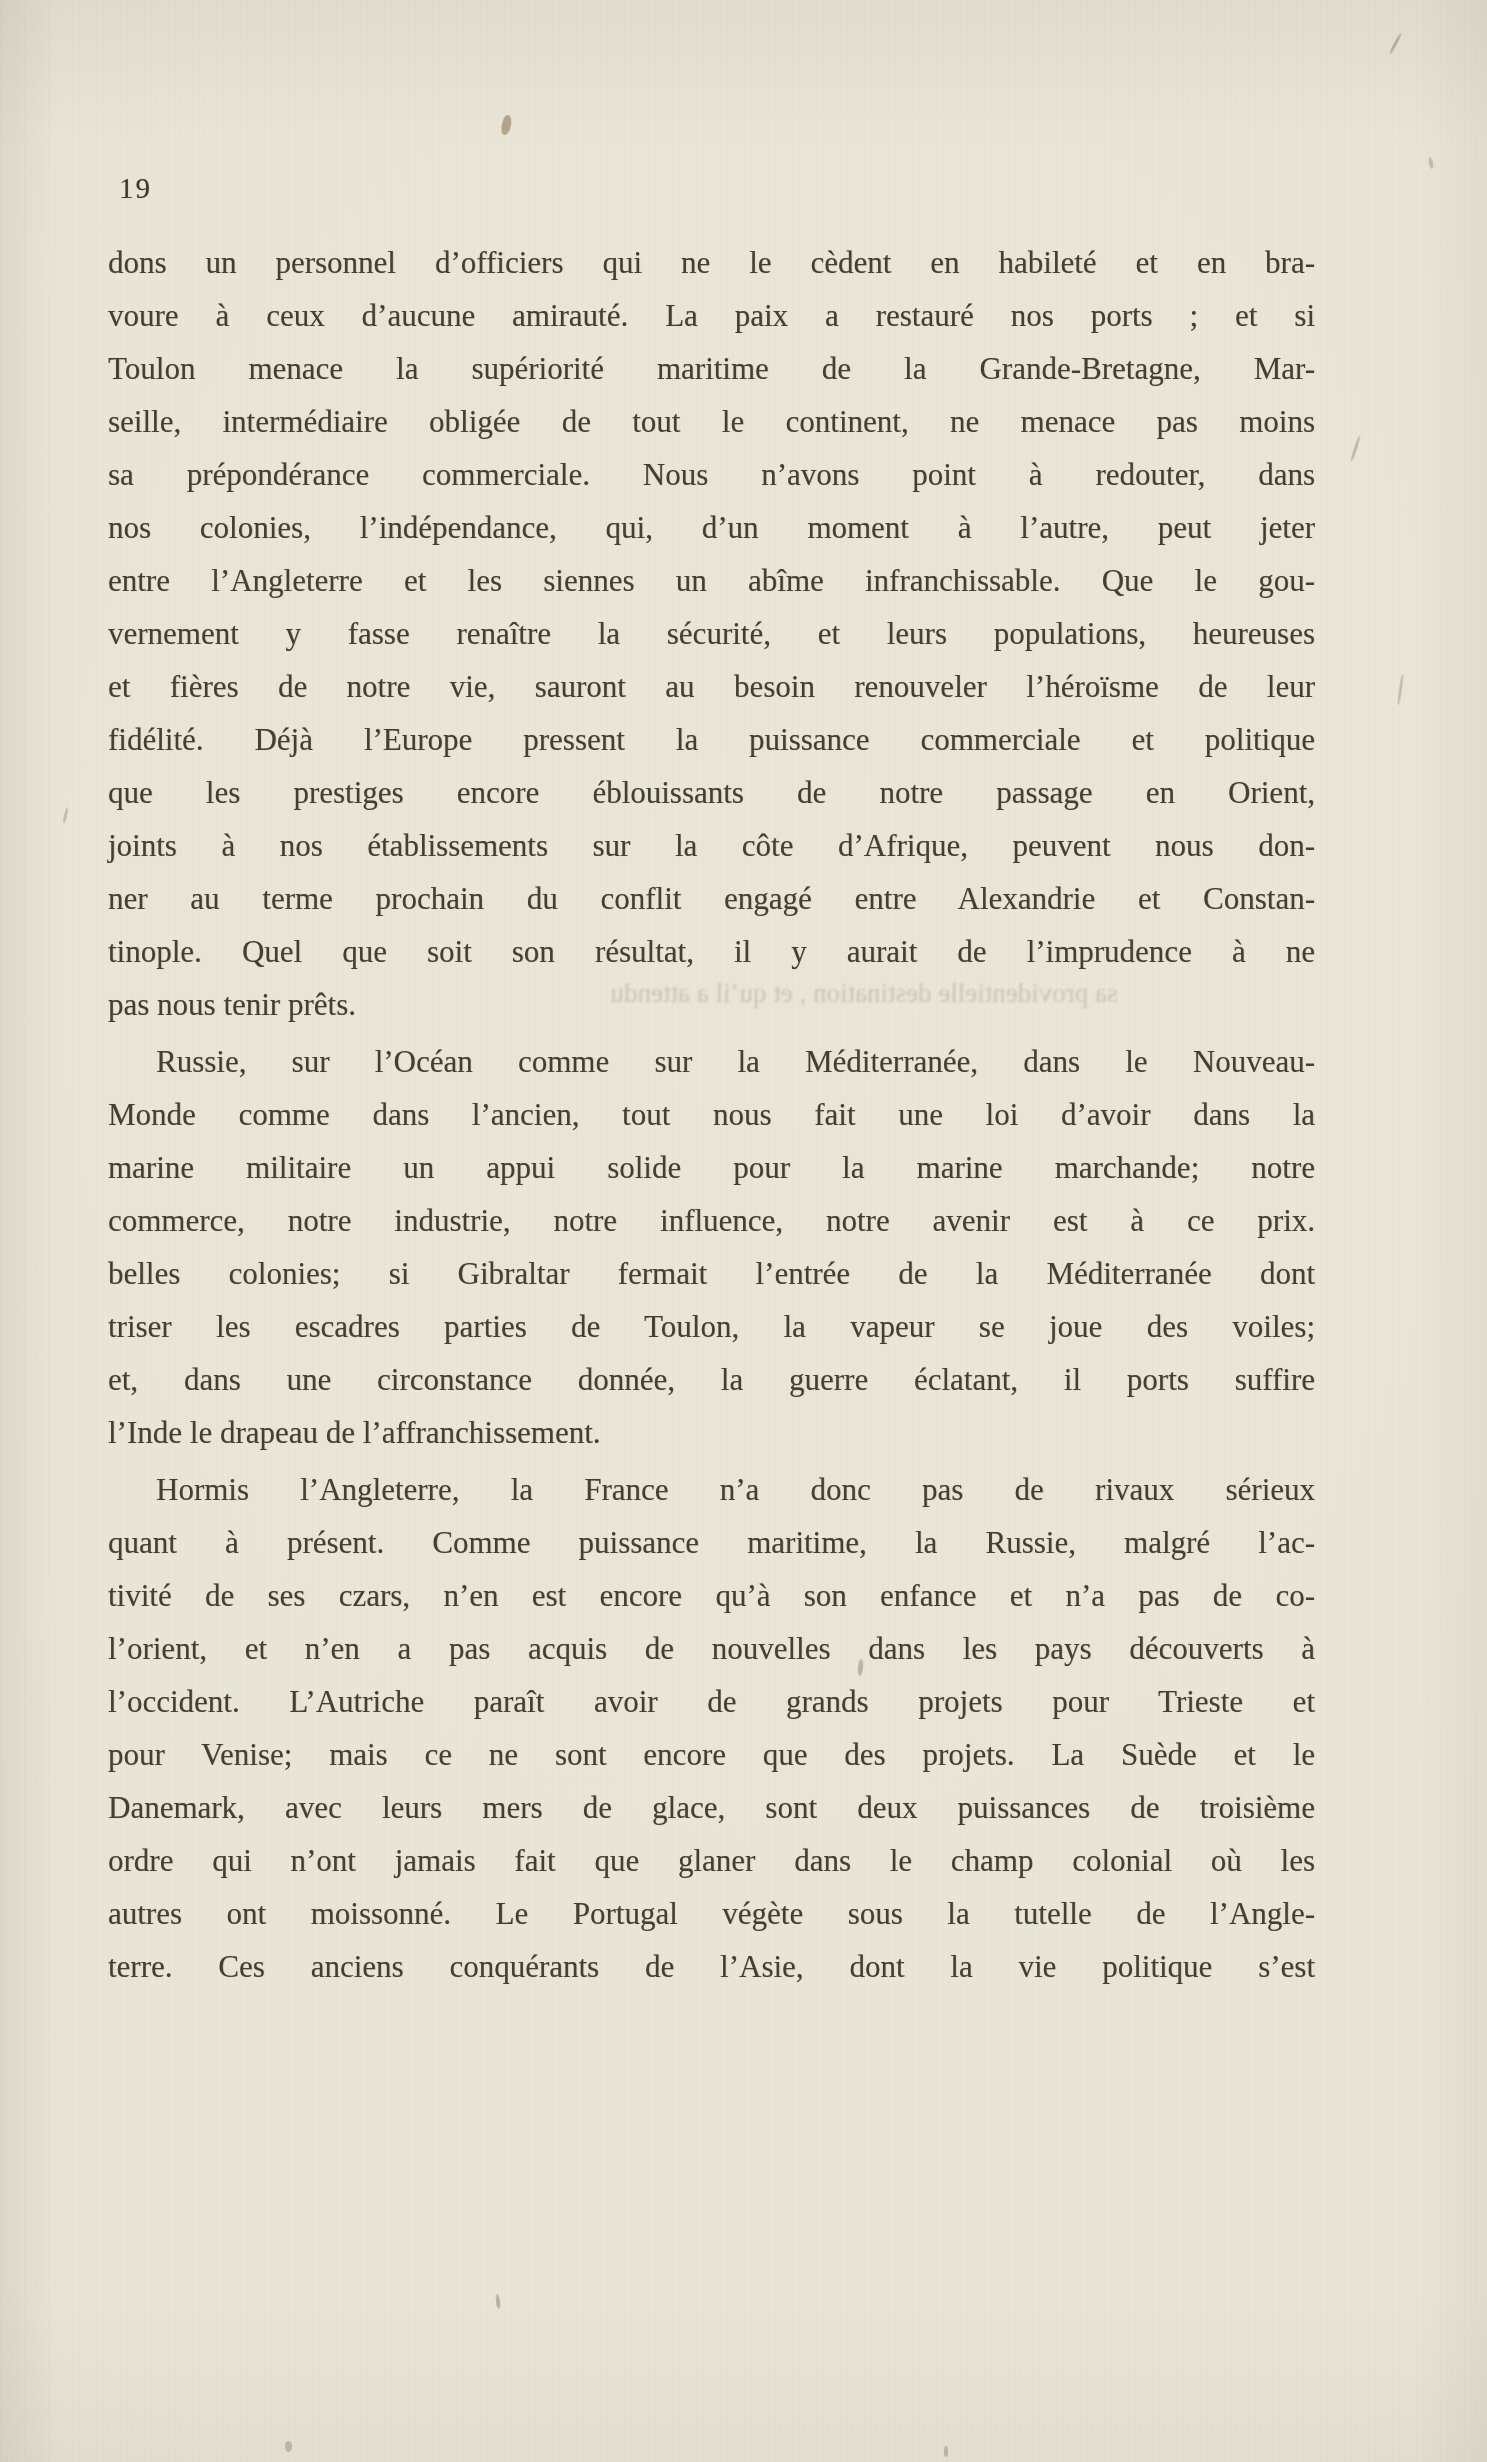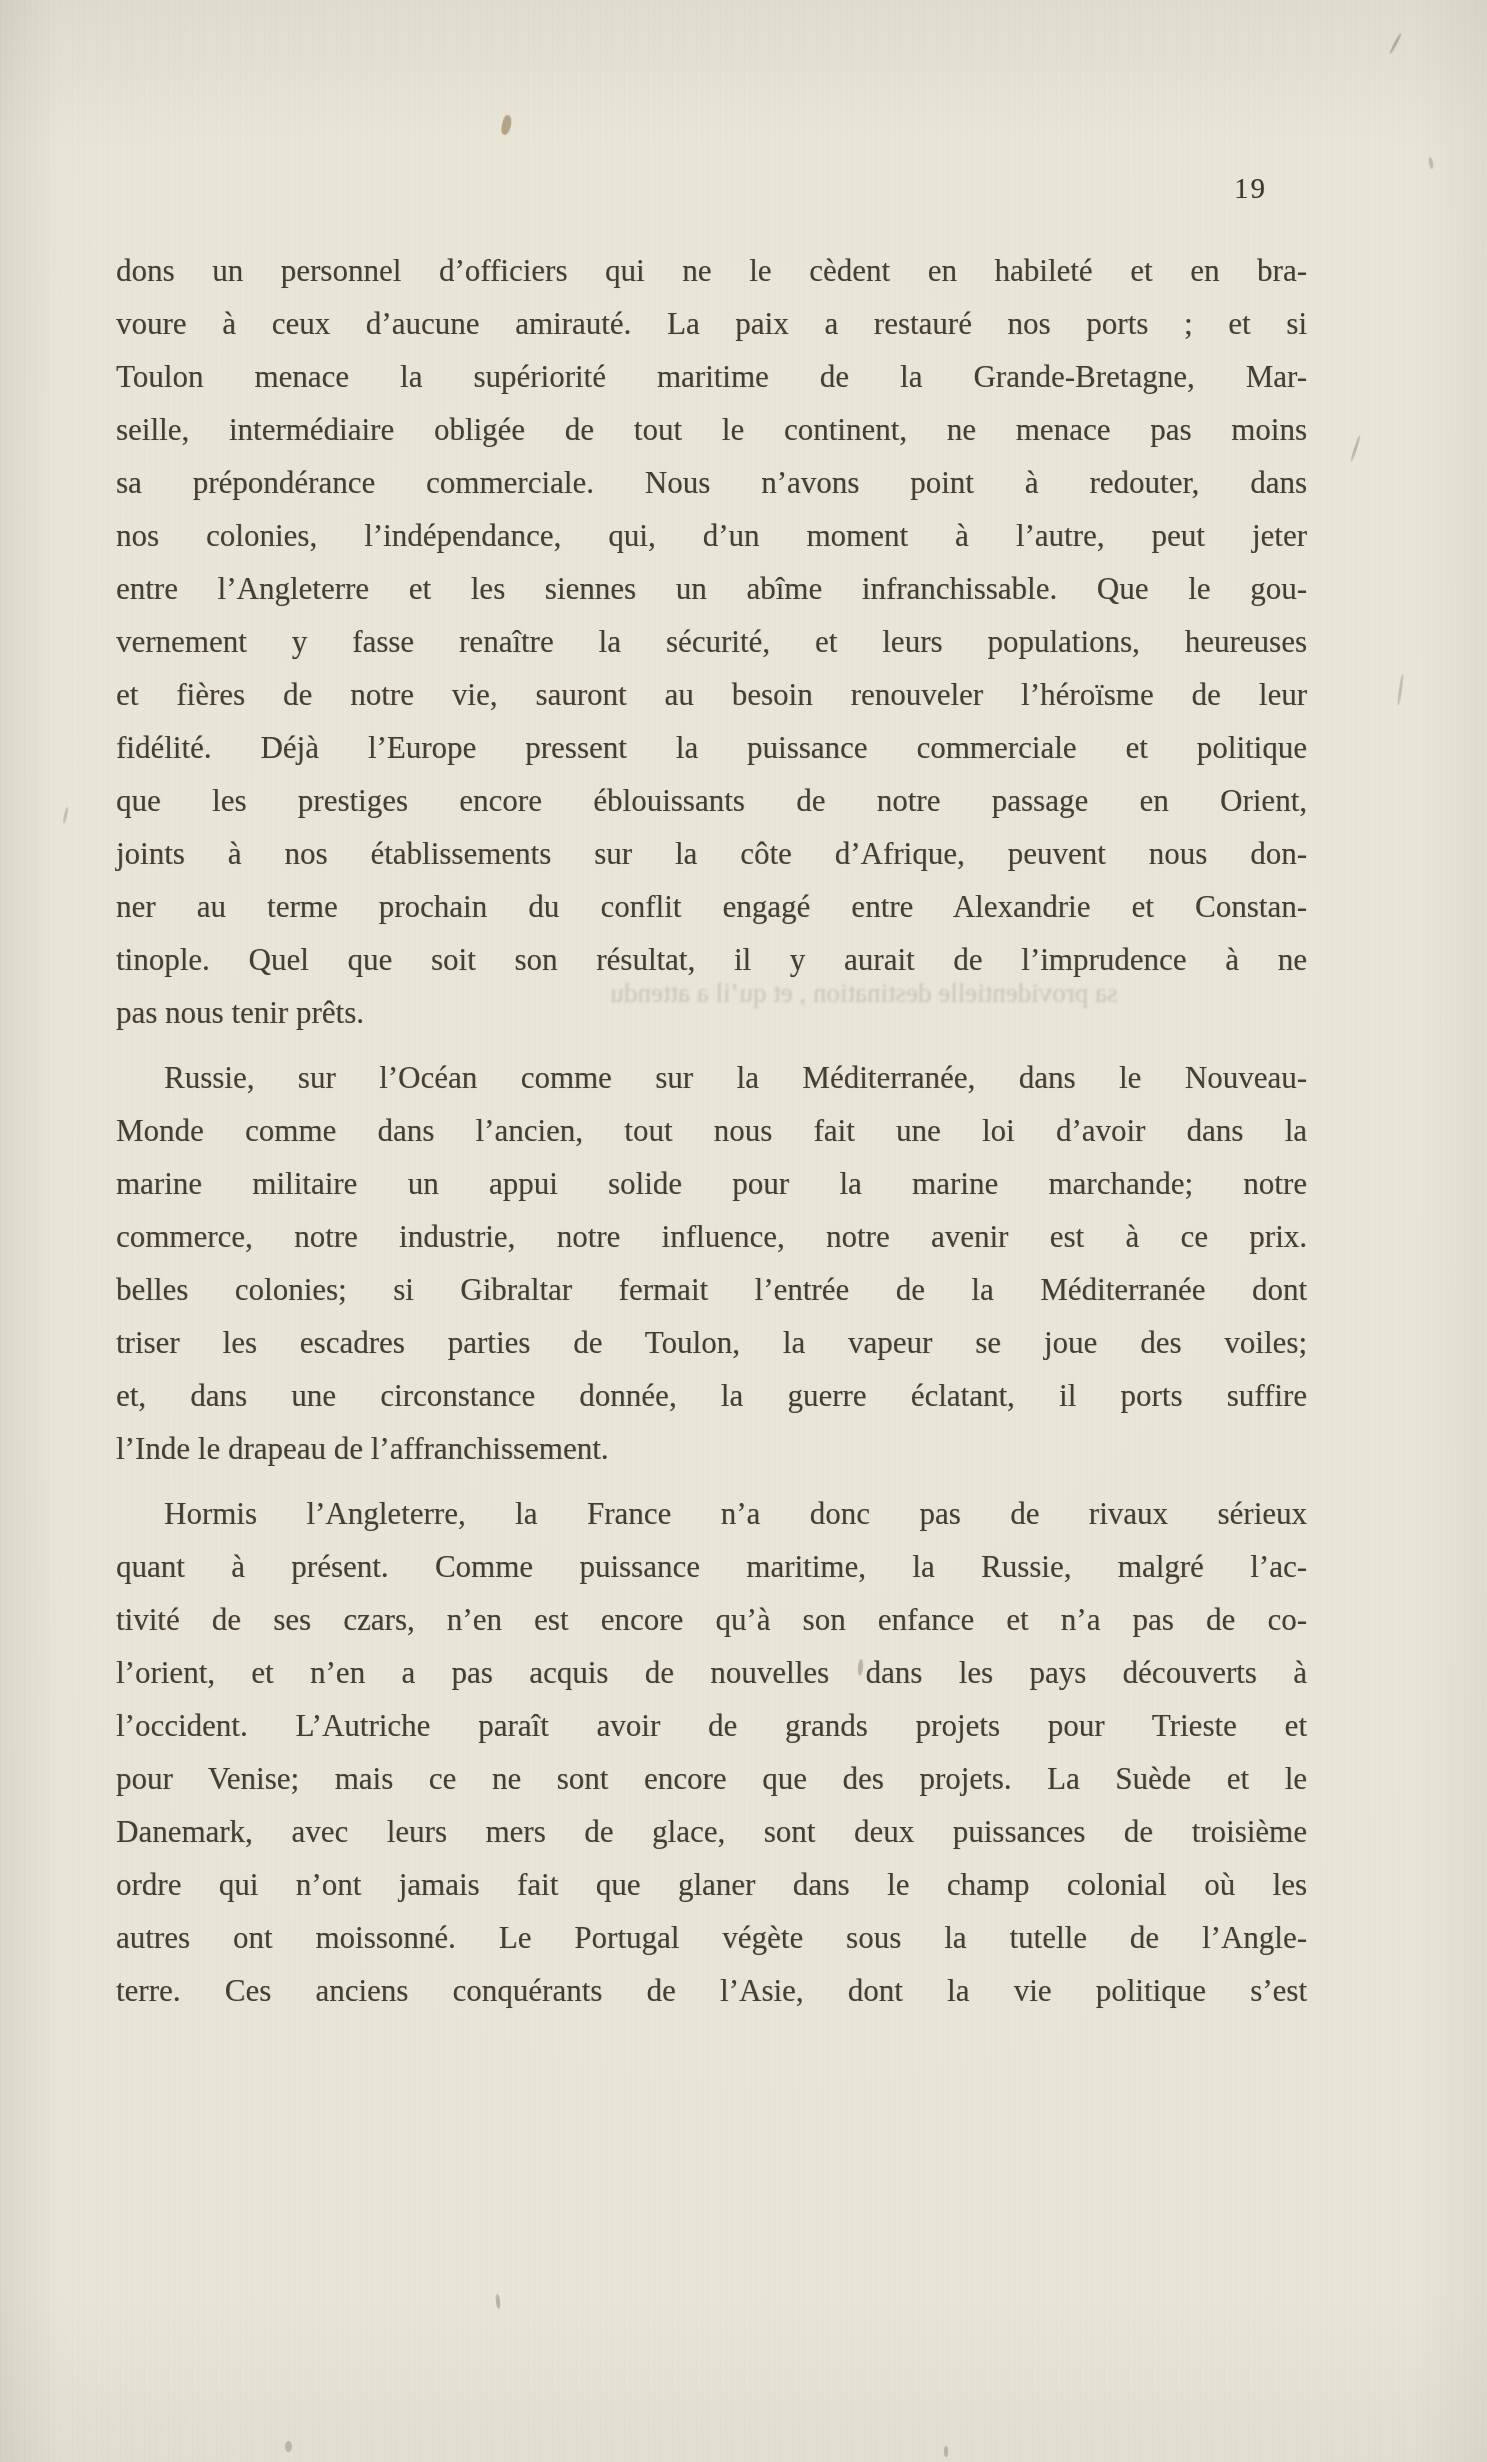--- a/index.html
+++ b/index.html
@@ -19,35 +19,35 @@
       linear-gradient(180deg, rgba(100,90,70,0.07) 0%, rgba(100,90,70,0.0) 6%, rgba(100,90,70,0.0) 93%, rgba(110,100,80,0.05) 100%),
       repeating-linear-gradient(90deg, rgba(125,115,92,0.028) 0px, rgba(125,115,92,0.028) 1.3px, rgba(0,0,0,0) 1.3px, rgba(0,0,0,0) 6px),
       #e8e5d7;
     overflow: hidden;
     font-family: "Liberation Serif", "DejaVu Serif", serif;
     color: #423b31;
   }
   .page-number {
     position: absolute;
     top: 172px;
-    left: 107px;
+    left: 119px;
     width: 1160px;
-    text-align: right;
+    text-align: left;
     font-size: 29px;
     letter-spacing: 2px;
     color: #3e372d;
     text-shadow: 0.3px 0.3px 0.7px rgba(62,55,45,0.45);
   }
   .text-block {
     position: absolute;
     top: 232px;
     left: 104px;
     width: 1215px;
   }
-  .para { margin: 12px; padding: 0; }
+  .para { margin: 4px; padding: 0; }
   .line {
     height: 53px;
     line-height: 53px;
     font-size: 31px;
     text-align: justify;
     text-align-last: justify;
     white-space: normal;
     color: #453e33;
     text-shadow: 0.4px 0.4px 0.7px rgba(68,59,46,0.38);
   }

